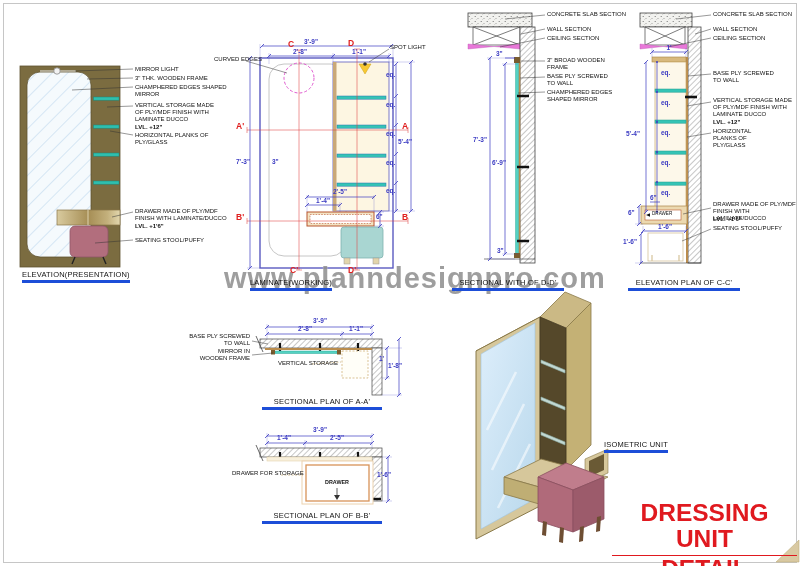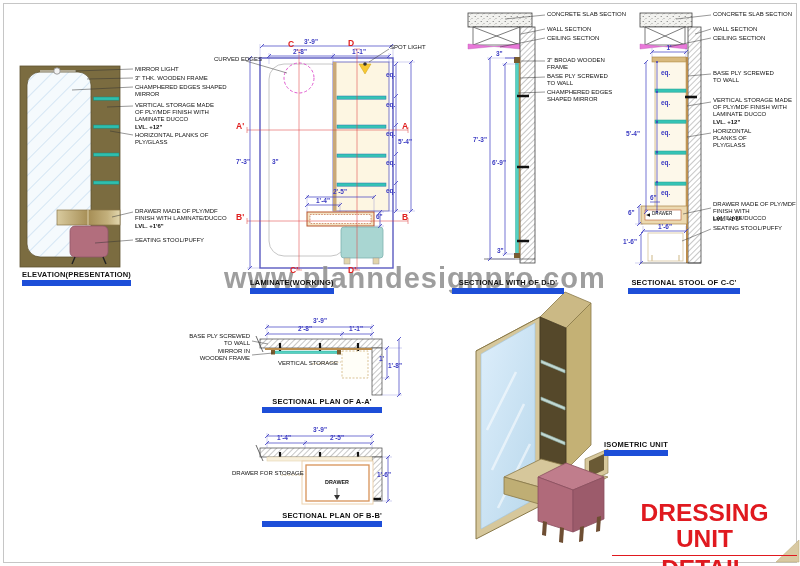--- a/index.html
+++ b/index.html
@@ -5,21 +5,21 @@
   html,body{margin:0;padding:0;background:#fff;}
   .page{position:relative;width:800px;height:566px;background:#fff;overflow:hidden;
         font-family:"Liberation Sans",sans-serif;}
   .t{position:absolute;color:#111;font-family:"Liberation Sans",sans-serif;}
   .lbl{font-size:6px;line-height:1.18;}
   .lblr{text-align:right;}
   .lvl{font-weight:700;}
   .dim{font-size:6.5px;font-weight:700;color:#3a3ac2;line-height:1;}
   .ctr{text-align:center;}
   .mk{font-size:8.5px;font-weight:700;color:#e02020;line-height:1;}
-  .st{font-size:7.5px;font-weight:700;letter-spacing:.2px;border-bottom:6px solid #1d4ed8;
+  .st{font-size:7.5px;font-weight:400;letter-spacing:.2px;border-bottom:3px solid #1d4ed8;
       padding-bottom:1px;line-height:1.1;}
   .tag{font-size:4.6px;line-height:1;}
   .tag2{font-size:5.4px;line-height:1;font-weight:700;}
   .wm{font-size:29px;font-weight:700;color:#8e8e8e;letter-spacing:1px;opacity:.85;
       text-shadow:0 0 1px #fff;}
   .ttl{font-size:24.5px;font-weight:700;color:#e0191f;text-align:center;line-height:1.05;}
   .ttl .u{display:inline-block;border-bottom:1.5px solid #e0191f;padding-bottom:4px;}
   svg{position:absolute;left:0;top:0;}
 </style>
 </head>
@@ -279,39 +279,39 @@
 <div class="t dim" style="left:661px;top:70px;">eq.</div>
 <div class="t dim" style="left:661px;top:100px;">eq.</div>
 <div class="t dim" style="left:661px;top:130px;">eq.</div>
 <div class="t dim" style="left:661px;top:160px;">eq.</div>
 <div class="t dim" style="left:661px;top:190px;">eq.</div>
 <div class="t dim" style="left:650px;top:195px;">6"</div>
 <div class="t dim" style="left:628px;top:210px;">6"</div>
 <div class="t dim ctr" style="left:650px;top:224px;width:30px;">1'-6"</div>
 <div class="t dim" style="left:623px;top:239px;">1'-6"</div>
 <div class="t tag" style="left:652px;top:212px;">DRAWER</div>
-<div class="t st ctr" style="left:628px;top:279px;width:112px;">SECTIONAL STOOL OF C-C'</div>
+<div class="t st ctr" style="left:628px;top:279px;width:112px;">ELEVATION PLAN OF C-C'</div>
 
 <div class="t dim ctr" style="left:302px;top:318px;width:36px;">3'-9"</div>
 <div class="t dim ctr" style="left:290px;top:326px;width:30px;">2'-8"</div>
 <div class="t dim ctr" style="left:343px;top:326px;width:26px;">1'-1"</div>
 <div class="t lbl lblr" style="left:185px;top:333px;width:65px;">BASE PLY SCREWED TO WALL</div>
 <div class="t lbl lblr" style="left:190px;top:348px;width:60px;">MIRROR IN WOODEN FRAME</div>
 <div class="t lbl" style="left:278px;top:360px;">VERTICAL STORAGE</div>
 <div class="t dim" style="left:379px;top:356px;">1'</div>
 <div class="t dim" style="left:388px;top:363px;">1'-8"</div>
 <div class="t st ctr" style="left:262px;top:398px;width:120px;text-align:center;">SECTIONAL PLAN OF A-A'</div>
 
 <div class="t dim ctr" style="left:302px;top:427px;width:36px;">3'-9"</div>
 <div class="t dim ctr" style="left:270px;top:435px;width:28px;">1'-4"</div>
 <div class="t dim ctr" style="left:322px;top:435px;width:30px;">2'-5"</div>
 <div class="t lbl" style="left:232px;top:470px;width:72px;">DRAWER FOR STORAGE</div>
 <div class="t tag2" style="left:325px;top:480px;">DRAWER</div>
 <div class="t dim" style="left:377px;top:472px;">1'-6"</div>
-<div class="t st ctr" style="left:262px;top:512px;width:120px;text-align:right;">SECTIONAL PLAN OF B-B'</div>
+<div class="t st ctr" style="left:262px;top:512px;width:120px;">SECTIONAL PLAN OF B-B'</div>
 
 <div class="t st" style="left:604px;top:441px;">ISOMETRIC UNIT</div>
 <div class="t ttl" style="left:612px;top:500px;width:185px;">
   <span class="u">DRESSING UNIT</span><br>
   <span class="u">DETAIL</span>
 </div>
 
 </div>
 
 </body></html>

